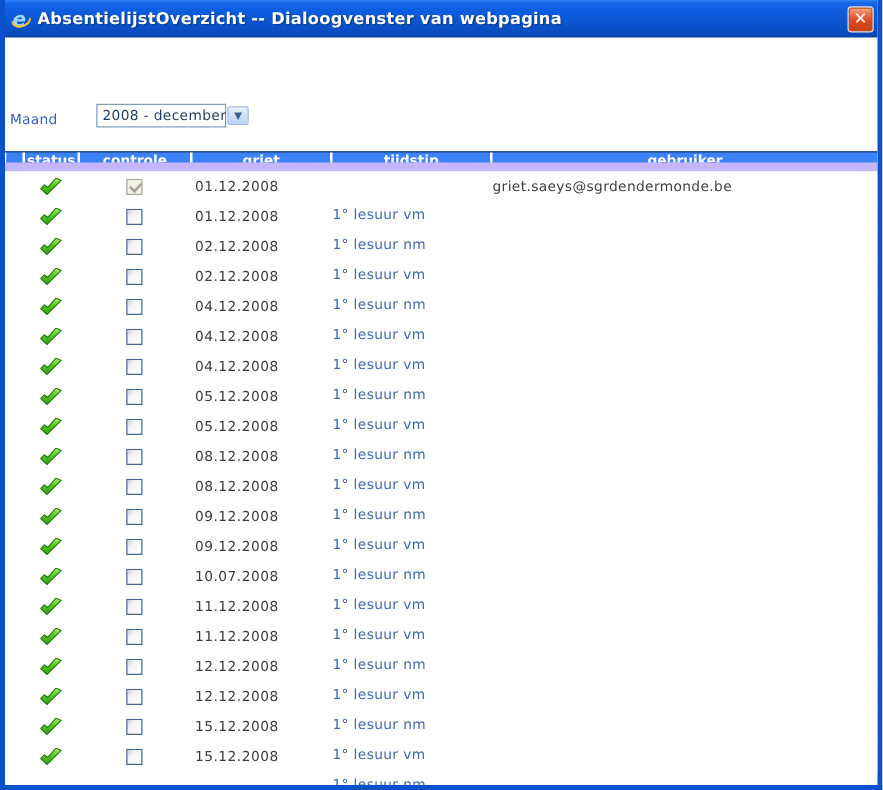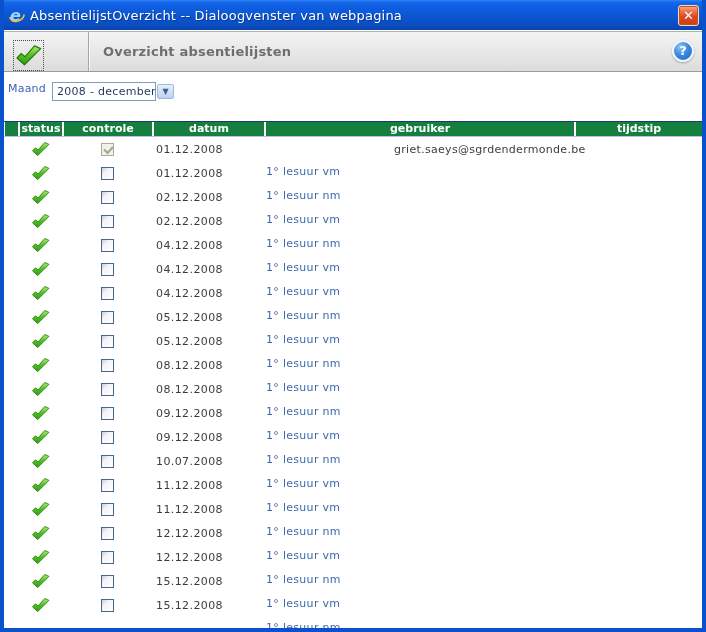--- a/index.html
+++ b/index.html
@@ -13,21 +13,21 @@
   }
 
   
   .titlebar{
     position:absolute;top:0;left:-4px;width:706px;height:30px;
     background:linear-gradient(180deg,#2F83F5 0%,#1466EA 8%,#0E5CDE 30%,#0B53CC 65%,#0A4BBE 88%,#0943A8 100%);
     display:flex;align-items:center;padding:0 6px;
   }
   .titlebar .app-icon{width:17px;height:17px;margin:0 5px 0 2px;flex:0 0 auto;}
   .titlebar .title-text{
-    color:#fff;font-weight:normal;font-size:13px;letter-spacing:0.2px;
+    color:#fff;font-weight:bold;font-size:13px;letter-spacing:0.2px;
     text-shadow:1px 1px 1px #083A8C;white-space:nowrap;overflow:hidden;flex:1;
   }
   .close-btn{
     width:21px;height:21px;border-radius:3px;flex:0 0 auto;margin-right:1px;
     background:linear-gradient(180deg,#F4AD93 0%,#E9744F 28%,#DD4A22 55%,#C83E1A 100%);
     border:1px solid #F6D9CB;box-shadow:0 0 0 1px #C2540F inset;
     color:#fff;font-size:13px;font-weight:bold;line-height:19px;text-align:center;cursor:pointer;
   }
 
   
@@ -47,42 +47,42 @@
     color:#6E6E6E;font-size:13px;font-weight:bold;letter-spacing:0.2px;
   }
   .help-icon{
     position:absolute;right:8px;top:8px;width:22px;height:22px;border-radius:50%;
     background:radial-gradient(circle at 35% 28%,#8CC4F4 0%,#3E8BE0 45%,#1B64C8 100%);
     border:2px solid #F2F6FA;box-shadow:0 1px 2px #9AA0A8;
     color:#fff;font-size:13px;font-weight:bold;text-align:center;line-height:18px;cursor:pointer;
   }
 
   
-  .filter-row{position:absolute;top:82px;left:4px;height:20px;display:flex;align-items:flex-start;}
+  .filter-row{position:absolute;top:82px;left:4px;height:20px;display:flex;align-items:flex-end;gap:25px;}
   .filter-label{color:#3A5FB8;font-size:11px;letter-spacing:0.2px;margin-right:6px;}
   .dropdown{
     width:104px;height:19px;border:1px solid #7F9DB9;background:#fff;
     display:flex;align-items:center;cursor:pointer;position:relative;
   }
   .dropdown .dd-value{flex:1;font-size:11px;color:#1C3A5E;padding-left:4px;letter-spacing:0.3px;white-space:nowrap;}
   .dropdown .dd-arrow{
     width:17px;height:15px;margin:1px;border-radius:2px;flex:0 0 auto;
     background:linear-gradient(180deg,#E8EFFB 0%,#D2E0F6 50%,#BCD2F2 100%);
     border:1px solid #9EBAE0;color:#3F5E8C;font-size:8px;line-height:13px;text-align:center;
   }
   .declaration{
     position:absolute;top:103px;left:3px;width:692px;
     color:#3A5FB8;font-size:11px;letter-spacing:0.15px;white-space:nowrap;
   }
 
   
   .table{position:absolute;top:121px;left:0;width:698px;}
   .thead{
-    display:flex;height:16px;background:#15803d;
-    border-top:1px solid #1A3A7C;border-bottom:1px solid #c4b5fd;
+    display:flex;height:16px;background:#3b82f6;
+    border-top:1px solid #1A3A7C;border-bottom:7px solid #c4b5fd;
   }
   .hc{
     color:#fff;font-size:11px;font-weight:bold;text-align:center;line-height:14px;
     border-left:2px solid #fff;overflow:hidden;white-space:nowrap;
   }
   .hc:first-child{border-left:1px solid #fff;}
   .c0{width:14px;flex:0 0 auto;}
   .c1{width:44px;flex:0 0 auto;}
   .c2{width:90px;flex:0 0 auto;}
   .c3{width:112px;flex:0 0 auto;}
@@ -132,50 +132,38 @@
     <svg class="app-icon" viewBox="0 0 17 17">
       <text x="2" y="14" font-size="16" font-style="italic" font-weight="bold" fill="#9BD8F8">e</text>
       <path d="M2 10 A 7.2 5 -18 1 0 16 7.5" stroke="#F2C13F" stroke-width="1.6" fill="none"></path>
     </svg>
     <div class="title-text">AbsentielijstOverzicht -- Dialoogvenster van webpagina</div>
     <div class="close-btn">
       <span>✕</span>
     </div>
   </div>
 
-  <div class="toolbar">
-    <div class="check-button">
-      <svg class="toolbar-check">
-          <use href="#ck"></use>
-        </svg>
-    </div>
-    <div class="toolbar-divider"></div>
-    <div class="toolbar-title">Overzicht absentielijsten</div>
-    <div class="help-icon">
-      <span>?</span>
-    </div>
-  </div>
 
   <div class="filter-row">
     <span class="filter-label">Maand</span>
     <div class="dropdown">
       <span class="dd-value">2008 - december</span>
       <span class="dd-arrow">▼</span>
     </div>
   </div>
 
 
   <div class="table">
     <div class="thead">
       <div class="hc c0"></div>
       <div class="hc c1">status</div>
       <div class="hc c2">controle</div>
-      <div class="hc c3">datum</div>
+      <div class="hc c3">griet</div>
+      <div class="hc c4">tijdstip</div>
       <div class="hc c5">gebruiker</div>
-      <div class="hc c4">tijdstip</div>
     </div>
     <div>
   <div class="trow">
     <div class="bc c0"></div>
     <div class="bc c1">
       <svg class="status-check">
               <use href="#ck"></use>
             </svg>
     </div>
     <div class="bc c2">

